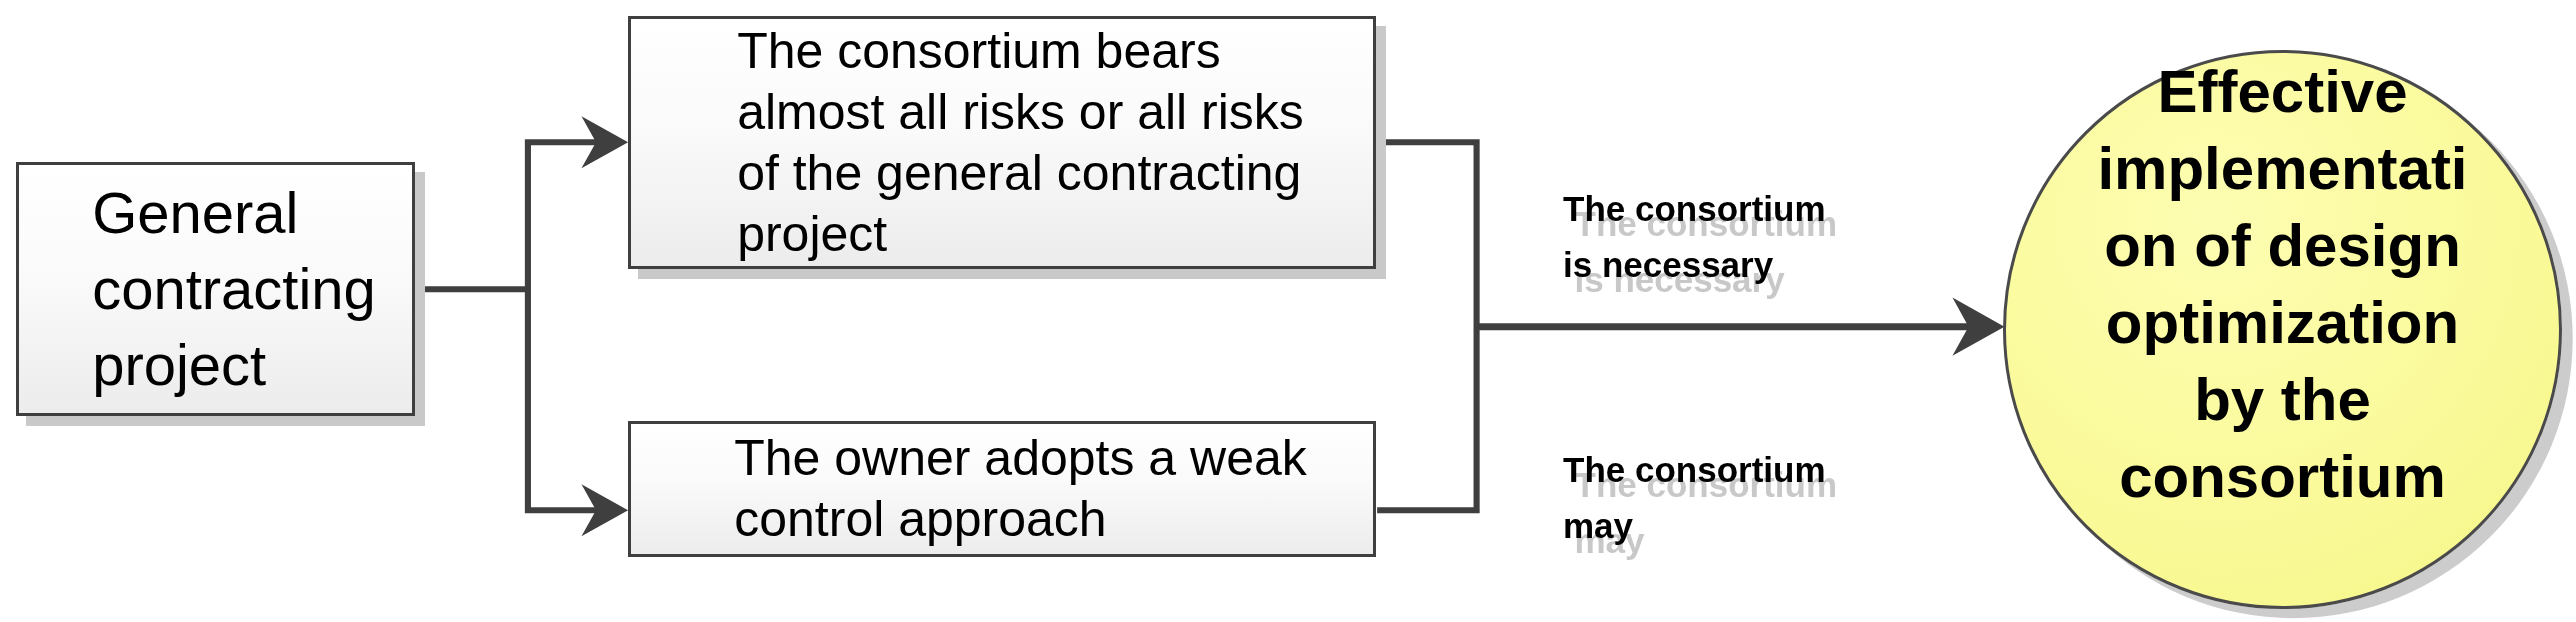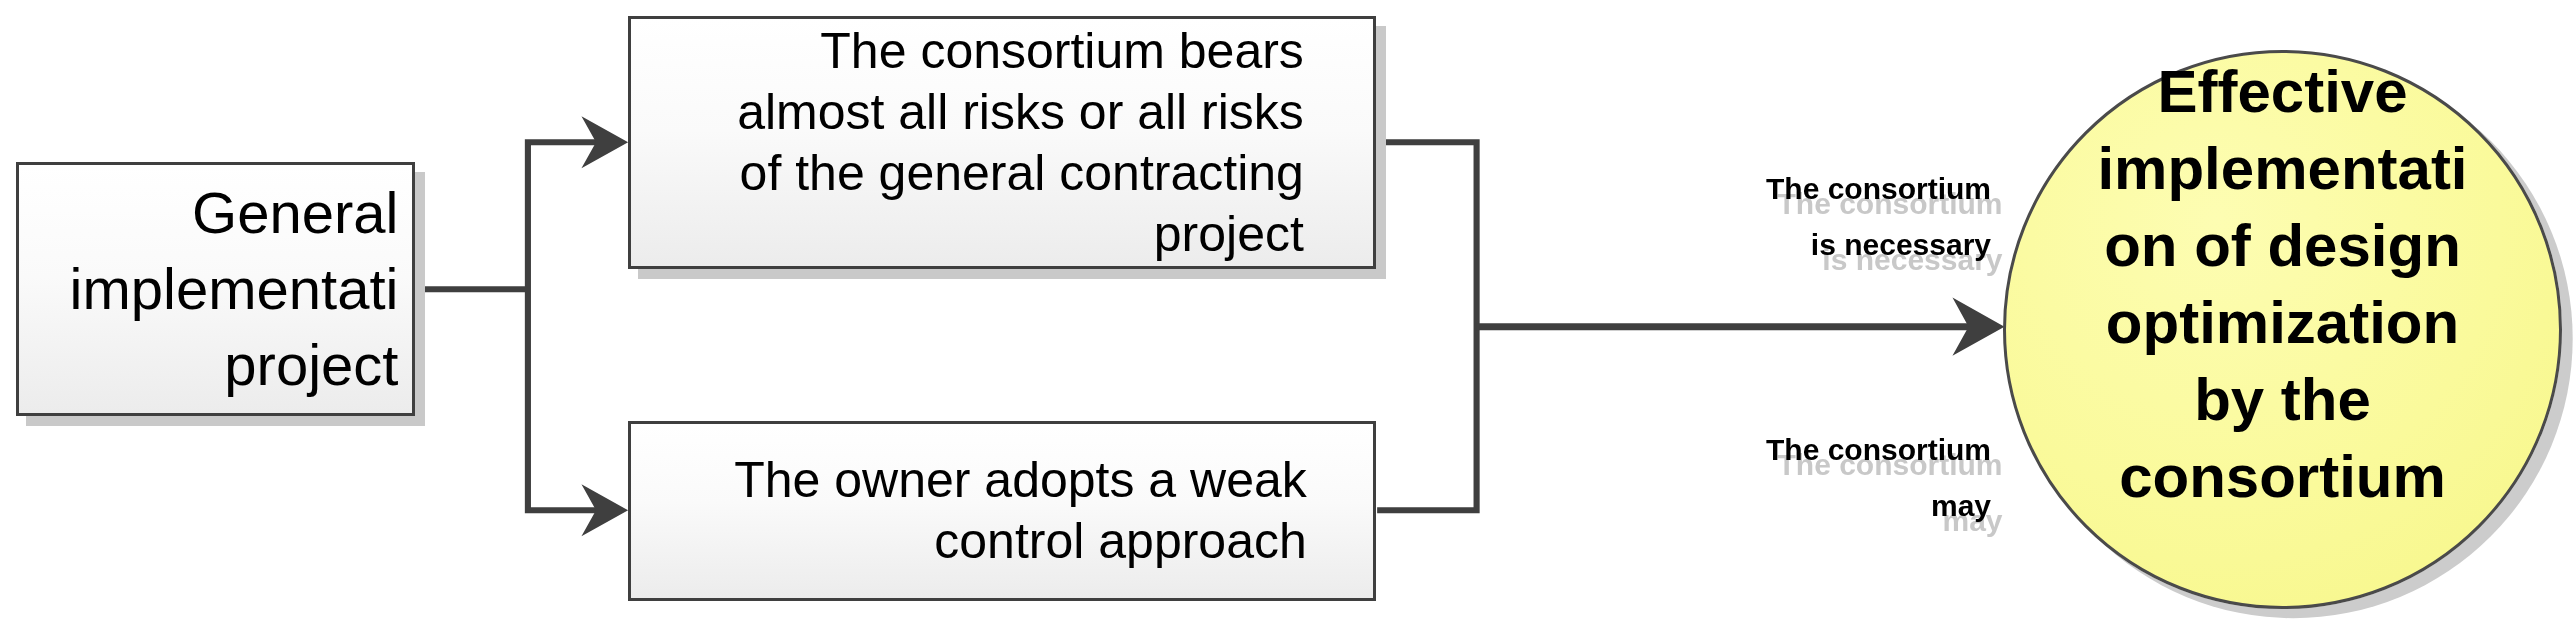--- a/index.html
+++ b/index.html
@@ -24,21 +24,21 @@
   }
   .node-box {
     position: absolute;
     z-index: 2;
     box-sizing: border-box;
     border: 3.8px solid #3f3f3f;
     background: linear-gradient(180deg, #ffffff 0%, #fafafa 45%, #ececec 100%);
     display: flex;
     align-items: center;
     justify-content: center;
-    text-align: right;
+    text-align: left;
     white-space: pre-line;
     padding-left: 37px;
   }
   .with-shadow {
     box-shadow: 10px 10px 0 #c9c9c9;
   }
   #source-box {
     left: 16px;
     top: 162px;
     width: 399px;
@@ -51,21 +51,21 @@
     top: 16px;
     width: 748px;
     height: 253px;
     font-size: 50px;
     line-height: 61px;
   }
   #condition-box-bottom {
     left: 628px;
     top: 421px;
     width: 748px;
-    height: 180px;
+    height: 136px;
     font-size: 50px;
     line-height: 61px;
   }
   #outcome-circle {
     position: absolute;
     z-index: 2;
     left: 2003px;
     top: 50px;
     width: 559px;
     height: 559px;
@@ -81,26 +81,27 @@
     white-space: pre-line;
     font-size: 60px;
     line-height: 77px;
     font-weight: bold;
   }
   .edge-label {
     position: absolute;
     z-index: 2;
     left: 1563px;
     width: 428px;
-    text-align: right;
+    text-align: left;
     white-space: pre-line;
-    font-size: 30px;
+    font-size: 35px;
     line-height: 56px;
     font-weight: bold;
     text-shadow: 11.5px 14.5px 0 #c8c8c8;
+    margin-top: 20px;
   }
   #edge-label-top { top: 161px; }
   #edge-label-bottom { top: 422px; }
 </style>
 </head>
 <body>
 
 <div id="canvas">
 
   <svg id="connectors" width="2576" height="622" viewBox="0 0 3367 813">
@@ -112,21 +113,21 @@
 
     <path d="M1800 186 H1930 V667 H1800" fill="none" stroke="#3f3f3f" stroke-width="8" stroke-linejoin="miter"></path>
     <path d="M1930 427 H2576" fill="none" stroke="#3f3f3f" stroke-width="9"></path>
     <polygon points="2620,427 2552,389 2573,427 2552,465" fill="#3f3f3f"></polygon>
 
     <circle cx="543" cy="378" r="8" fill="#4a4a4a"></circle>
   </svg>
 
   <div class="node-box with-shadow" id="source-box">
     <span>General
-implementati
+contracting
 project</span>
   </div>
 
   <div class="node-box with-shadow" id="condition-box-top">
     <span>The consortium bears
 almost all risks or all risks
 of the general contracting
 project</span>
   </div>
 

